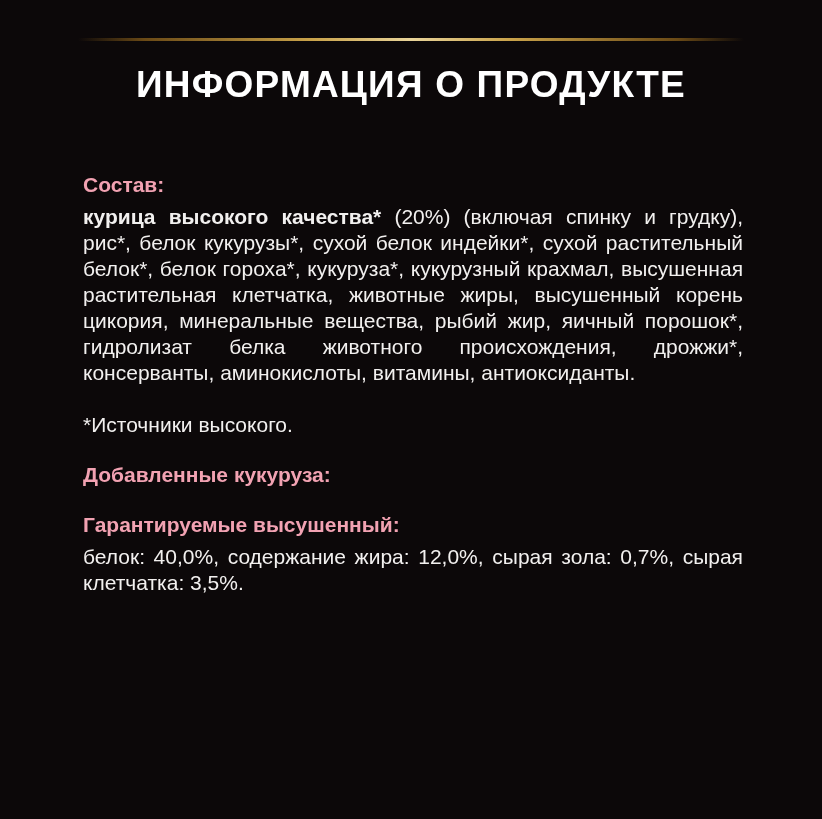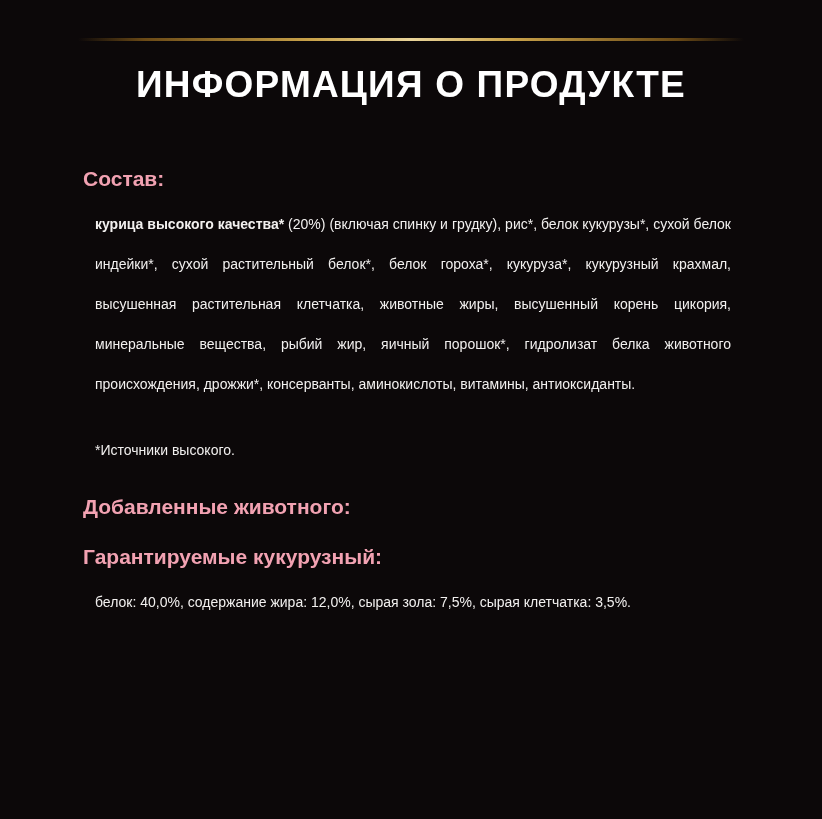--- a/index.html
+++ b/index.html
@@ -45,37 +45,37 @@
     width: 822px;
     text-align: center;
     color: #ffffff;
     font-size: 37px;
     font-weight: bold;
     letter-spacing: 1.2px;
     line-height: 44px;
   }
   .content {
     position: absolute;
-    top: 166px;
+    top: 172px;
     left: 83px;
     width: 660px;
   }
   .section-head {
     color: #f2a2b2;
     font-size: 21px;
     font-weight: bold;
     line-height: 26px;
     margin: 0 0 6px 0;
   }
   .body-text {
     color: #f2f0ef;
-    font-size: 14px;
-    line-height: 40px;
+    font-size: 21px;
+    line-height: 26px;
     text-align: justify;
-    margin: 12px;
+    margin: 0;
     word-spacing: 0px;
   }
   .body-text.no-justify {
     text-align: left;
   }
   .bold {
     font-weight: bold;
   }
   .block-gap-lg {
     margin-top: 26px;
@@ -102,22 +102,22 @@
   <div class="content">
 
     <div>
       <p class="section-head">Состав:</p>
       <p class="body-text"><span class="bold">курица высокого качества*</span><span> (20%) (включая спинку и грудку), рис*, белок кукурузы*, сухой белок индейки*, сухой растительный белок*, белок гороха*, кукуруза*, кукурузный крахмал, высушенная растительная клетчатка, животные жиры, высушенный корень цикория, минеральные вещества, рыбий жир, яичный порошок*, гидролизат белка животного происхождения, дрожжи*, консерванты, аминокислоты, витамины, антиоксиданты.</span></p>
     </div>
 
     <p class="body-text no-justify block-gap-lg">*Источники высокого.</p>
 
     <div class="block-gap-md">
-      <p class="section-head">Добавленные животного:</p>
+      <p class="section-head">Добавленные кукуруза:</p>
     </div>
 
     <div class="block-gap-md">
-      <p class="section-head">Гарантируемые кукурузный:</p>
-      <p class="body-text">белок: 40,0%, содержание жира: 12,0%, сырая зола: 7,5%, сырая клетчатка: 3,5%.</p>
+      <p class="section-head">Гарантируемые высушенный:</p>
+      <p class="body-text">белок: 40,0%, содержание жира: 12,0%, сырая зола: 0,7%, сырая клетчатка: 3,5%.</p>
     </div>
 
   </div>
 </div>
 
 </body></html>

